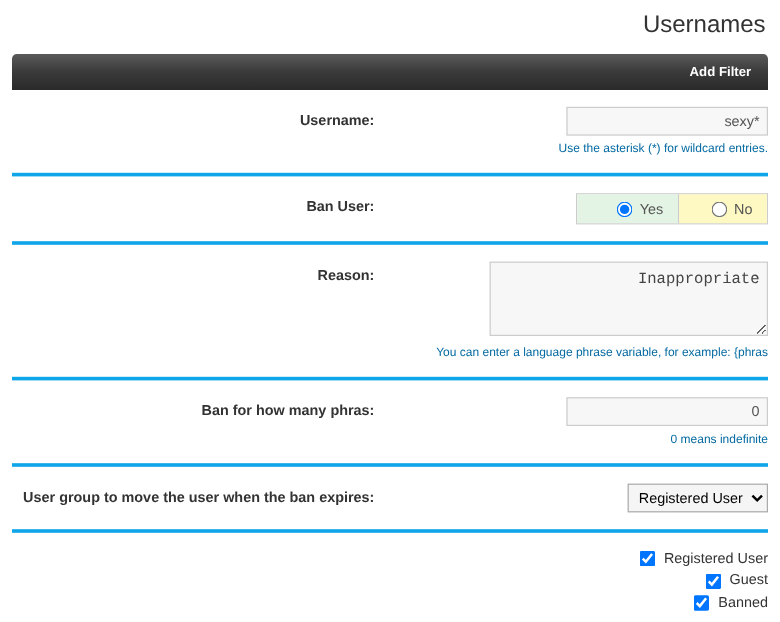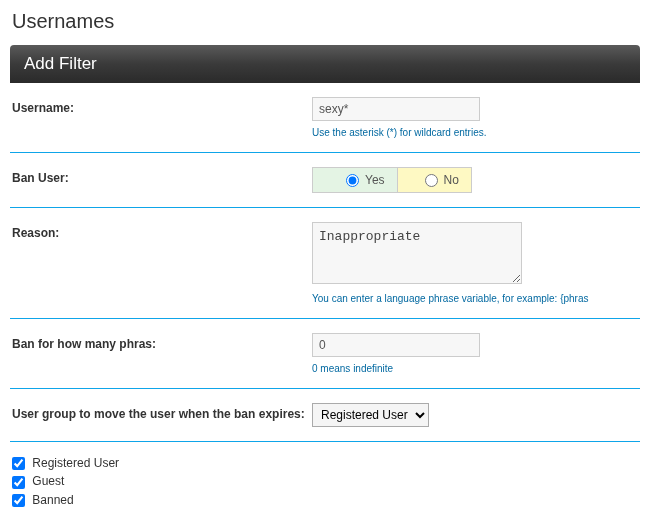--- a/index.html
+++ b/index.html
@@ -1,44 +1,44 @@
 <!DOCTYPE html>
 <html><head>
 <meta charset="utf-8">
 <style>
-* { box-sizing: border-box; margin: 0; padding: 0; }
+* { box-sizing: border-box; margin: 0; padding: 0; text-align: right; }
 body {
   font-family: Arial, Helvetica, sans-serif;
   font-size: 12px;
   color: #333;
   background: #fff;
   width: 650px;
 }
 .page-title {
   font-size: 20px;
   font-weight: normal;
   color: #333;
   padding: 10px 12px 12px 12px;
 }
 .filter-header {
   background: linear-gradient(to bottom, #5a5a5a 0%, #3a3a3a 50%, #2a2a2a 100%);
   color: #fff;
-  font-weight: normal;
-  font-size: 17px;
+  font-weight: bold;
+  font-size: 11px;
   padding: 9px 14px;
   border-radius: 4px 4px 0 0;
   margin: 0 10px;
 }
 .form-area {
   padding: 0 10px;
 }
 .form-row {
   display: flex;
   padding: 14px 0 14px 2px;
-  border-bottom: 1px solid #0ea5e9;
+  border-bottom: 3px solid #0ea5e9;
   align-items: flex-start;
 }
 .form-row:last-child { border-bottom: none; }
 .form-label {
   width: 300px;
   flex-shrink: 0;
   font-weight: bold;
   color: #333;
   padding-top: 4px;
 }
@@ -52,21 +52,21 @@
 }
 input[type=text].text-input {
   width: 168px;
   padding: 4px 6px;
   font-size: 12px;
   border: 1px solid #ccc;
   background: #f7f7f7;
   color: #555;
 }
 textarea.text-area {
-  width: 210px;
+  width: 232px;
   height: 62px;
   padding: 6px;
   font-family: "Courier New", monospace;
   font-size: 13px;
   border: 1px solid #ccc;
   background: #f7f7f7;
   color: #444;
   resize: both;
 }
 .radio-group {

